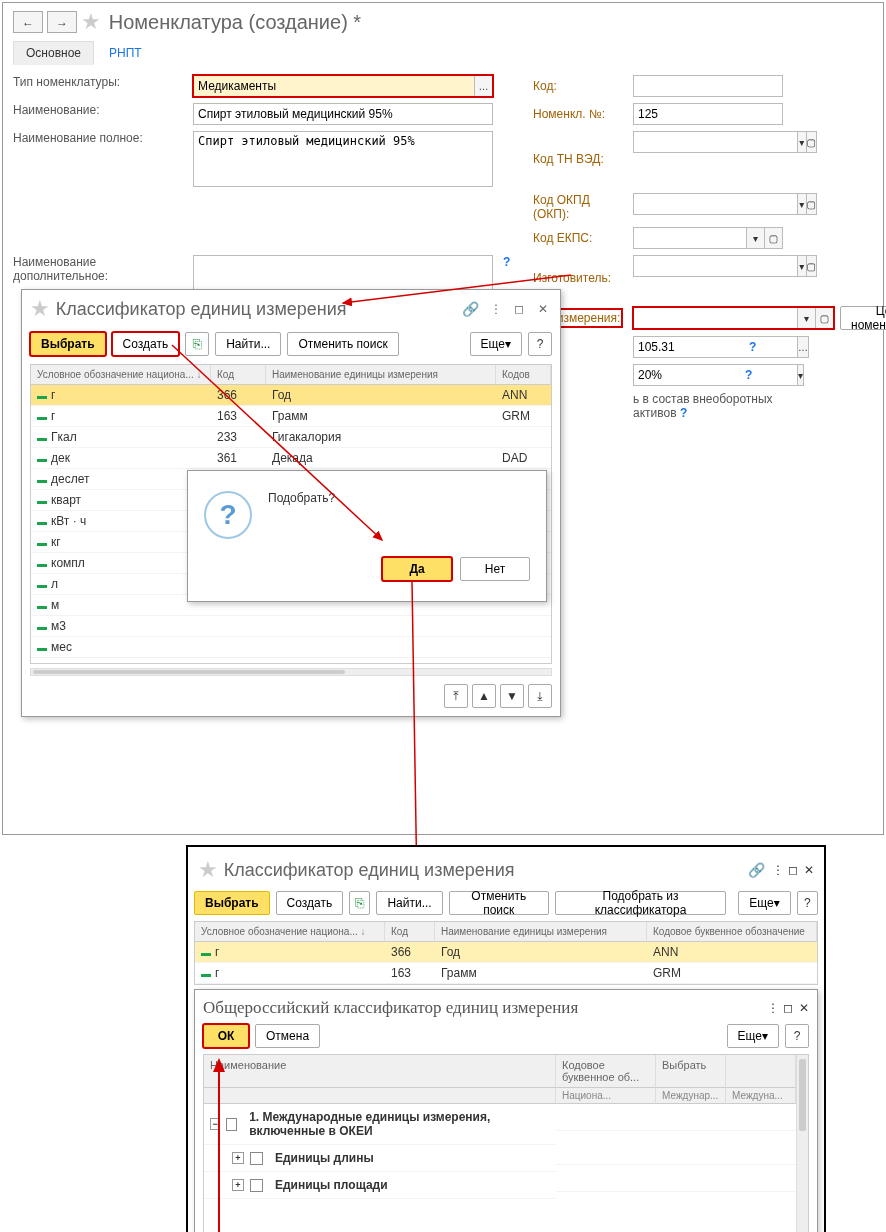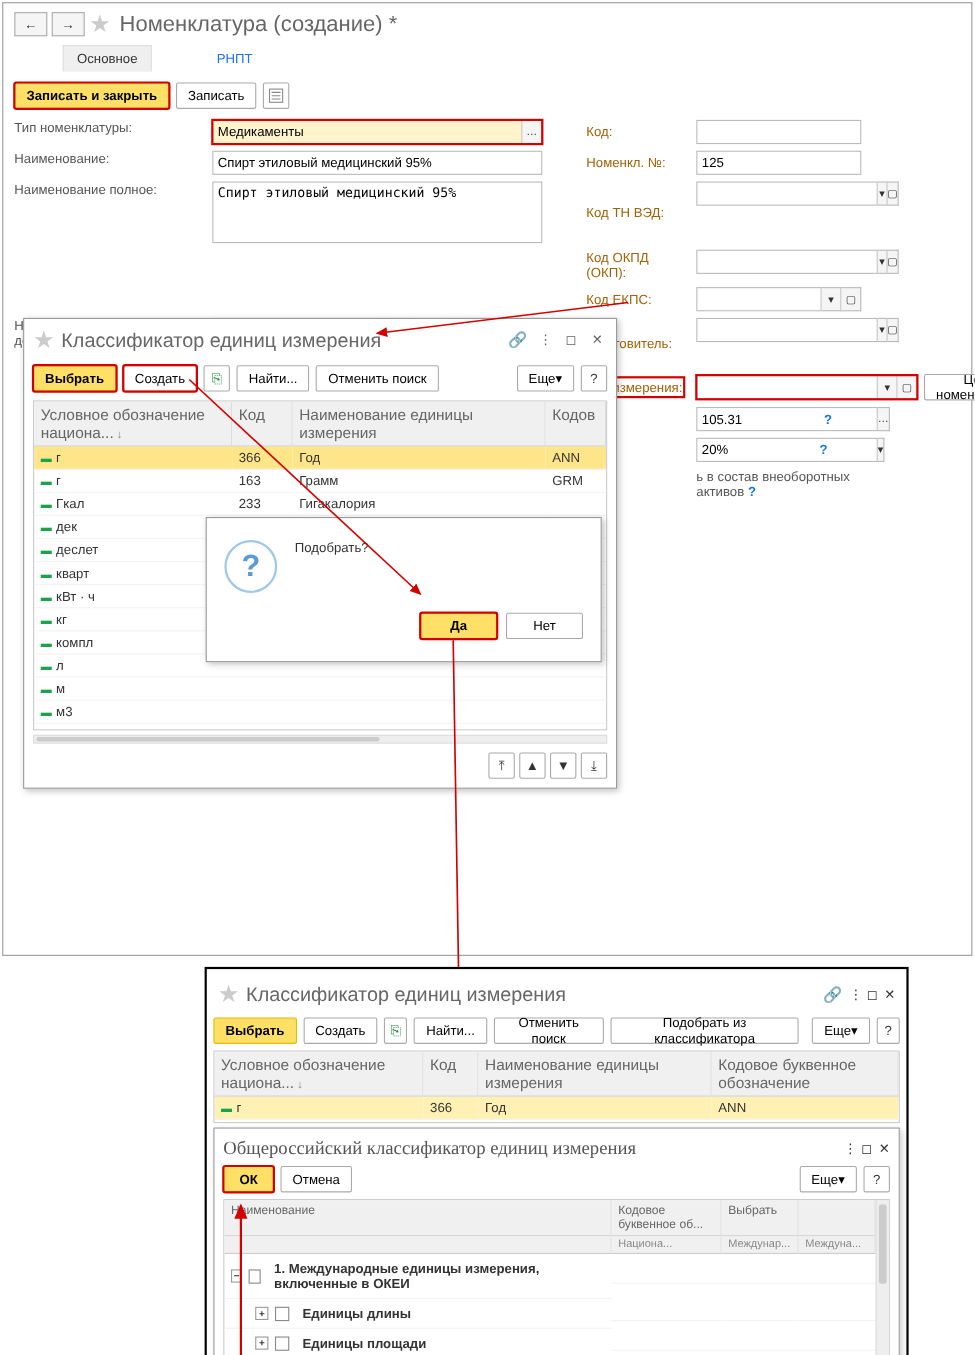--- a/index.html
+++ b/index.html
@@ -50,21 +50,21 @@
   
   .star { color:#ccc; font-size:22px; }
 
   
   .top-area { padding: 6px 10px 4px; position:relative; }
   .nav-row { display:flex; align-items:center; gap:4px; margin-bottom:4px; }
   .nav-btn { width:30px;height:22px;border:1px solid #aaa;background:#f5f5f5;
     display:flex;align-items:center;justify-content:center;cursor:pointer;}
   .title-h { font-size:20px; color:#666; margin-left:4px;}
   .tabs { display:flex; gap:2px; margin:6px 0 10px; }
-  .tab { padding:4px 12px; border:1px solid transparent; cursor:pointer; color:#1a73e8;margin-left:44px;}
+  .tab { padding:4px 12px; border:1px solid transparent; cursor:pointer; color:#1a73e8;}
   .tab.active { background:#efefef; color:#333; border:1px solid #ddd; border-bottom:1px solid #efefef; }
 
   .toolbar { display:flex; gap:6px; margin-bottom:10px; align-items:center; }
 
   .form-grid {
     display:grid;
     grid-template-columns: 170px 300px 20px 90px 150px 24px;
     column-gap: 10px; row-gap: 6px; align-items:start;
   }
   .col-r-label { color:#a16207; align-self:center; }
@@ -86,21 +86,21 @@
   .spacer { flex:1; }
   .grid1 {
     margin:0 8px 4px; border:1px solid #ccc; height:300px; overflow:hidden;
     position:relative;
   }
   .grid-head, .grid-row {
     display:grid;
     grid-template-columns: 180px 55px 1fr 55px;
   }
   .grid-head > div { background:#f0f0f0; border-right:1px solid #ddd;
-    border-bottom:1px solid #ccc; padding:4px 6px; font-size:14px; color:#666; }
+    border-bottom:1px solid #ccc; padding:4px 6px; font-size:10px; color:#666; }
   .grid-row > div { padding:3px 6px; border-bottom:1px solid #f3f3f3;
     white-space:nowrap; overflow:hidden; }
   .grid-row.sel > div { background:#fff0b3; }
   .grid-row.sel.active > div { background:#ffe58a; }
   .grid-row .mark { color:#1aa34a; font-size:10px; margin-right:4px; }
   .grid-foot { display:flex; justify-content:flex-end; gap:4px;
     padding:4px 8px 8px; }
   .grid-scroll { height:8px; background:#eee; margin:0 8px 4px; border:1px solid #ddd;
     position:relative; }
   .grid-scroll .thumb{ position:absolute;left:2px;top:1px;height:4px;width:60%;
@@ -192,32 +192,20 @@
       <div class="nav-btn">→</div>
       <span class="star">★</span>
       <span class="title-h">Номенклатура (создание) *</span>
     </div>
 
     <div class="tabs">
       <div class="tab active">Основное</div>
       <div class="tab">РНПТ</div>
     </div>
 
-    <div class="toolbar">
-      <button class="btn btn-yellow redbox">Записать и закрыть</button>
-      <button class="btn">Записать</button>
-      <div class="icon-sq">
-        <svg width="14" height="14">
-            <rect x="1" y="1" width="12" height="12" fill="none" stroke="#888"></rect>
-            <line x1="3" y1="4" x2="11" y2="4" stroke="#888"></line>
-            <line x1="3" y1="7" x2="11" y2="7" stroke="#888"></line>
-            <line x1="3" y1="10" x2="11" y2="10" stroke="#888"></line>
-          </svg>
-      </div>
-    </div>
 
     <div class="form-grid redbox" style="outline:none;">
 
       <div class="label">Тип номенклатуры:</div>
       <div class="field-group redbox">
         <input class="field yellow-field" value="Медикаменты" style="">
         <div class="field-btn">…</div>
       </div>
       <div></div>
       <div class="col-r-label">Код:</div>

